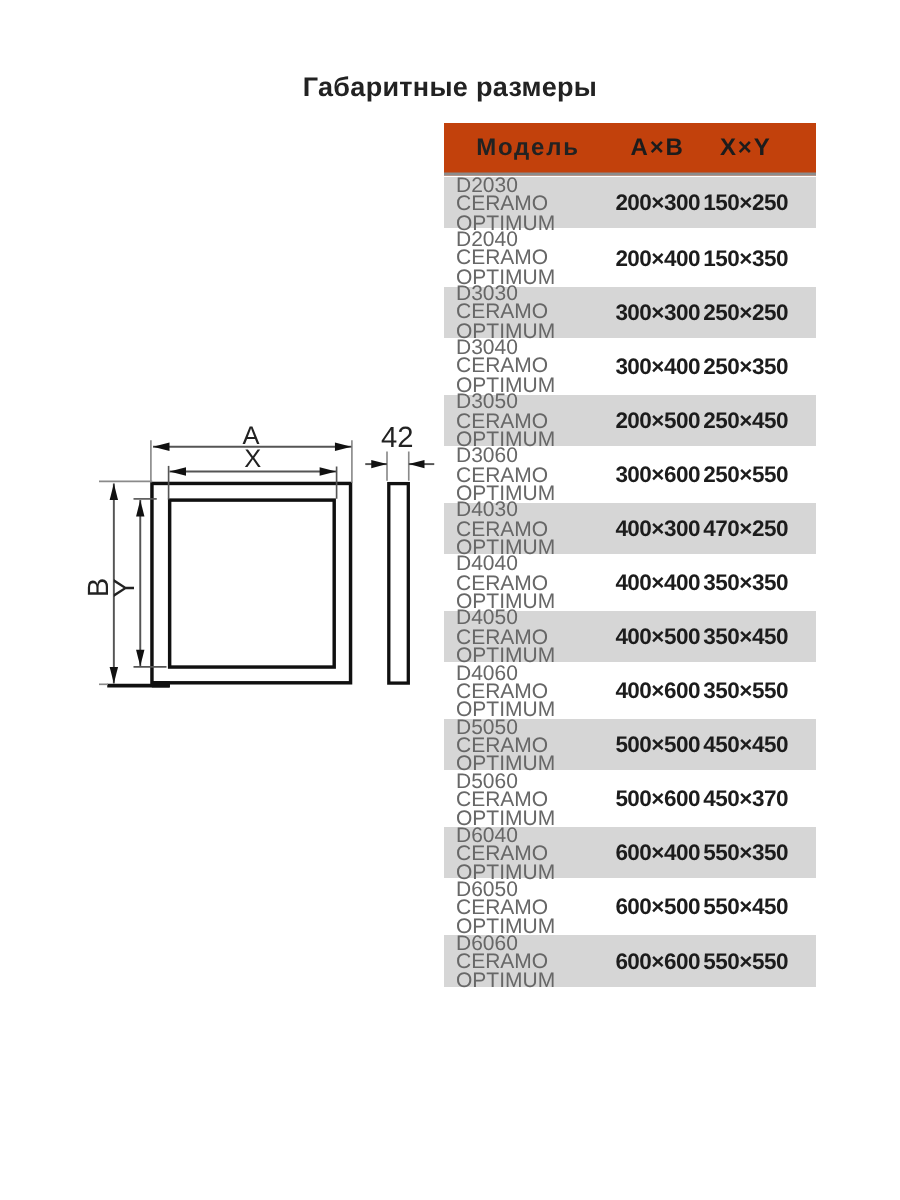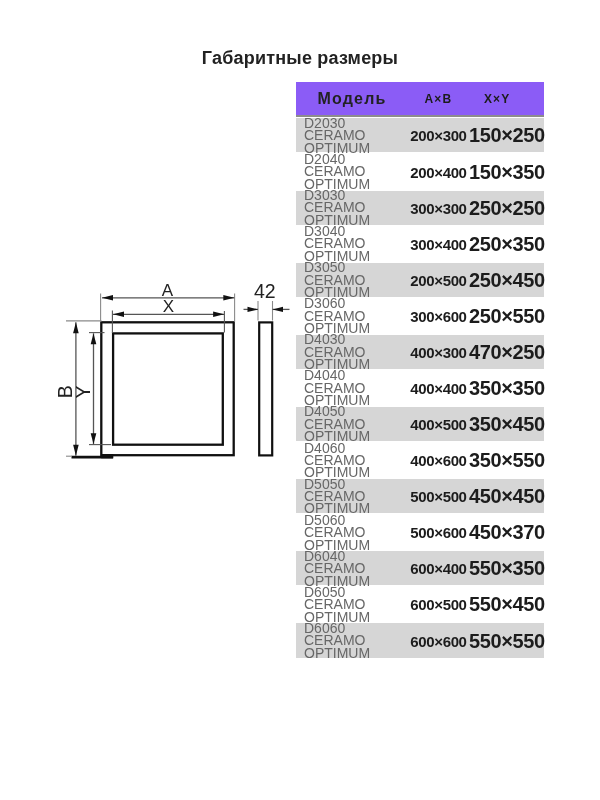--- a/index.html
+++ b/index.html
@@ -1,29 +1,29 @@
 <!DOCTYPE html>
 <html><head>
 <meta charset="utf-8">
 <style>
 html,body{margin:0;padding:0}
 body{width:600px;height:800px;background:#fff;font-family:"Liberation Sans",sans-serif;position:relative;overflow:hidden}
 .title{position:absolute;top:48px;left:0;width:600px;text-align:center;font-size:18px;font-weight:bold;color:#222;letter-spacing:.2px}
 svg{position:absolute;left:0;top:0}
 .tbl{position:absolute;left:296px;top:82px;width:247.5px}
-.thead{height:35.4px;background:#8b5cf6;border-bottom:2px solid #8c8c8c;box-sizing:border-box;display:flex;align-items:center;font-weight:bold;font-size:16px;letter-spacing:1.2px;color:#222}
+.thead{height:35.4px;background:#c2410c;border-bottom:2px solid #8c8c8c;box-sizing:border-box;display:flex;align-items:center;font-weight:bold;font-size:16px;letter-spacing:1.2px;color:#222}
 .thead div{text-align:center}
 .trow{height:36.08px;display:flex;align-items:center}
 .g{background:#d6d6d6;background-clip:content-box;padding:1px 0;box-sizing:border-box}
 .m{width:112px;box-sizing:border-box}
 .trow .m{padding-left:8px;font-size:14px;line-height:12.4px;color:#676767}
 .ab{width:60.9px;text-align:center;font-weight:bold;font-size:15px;letter-spacing:-.35px;color:#1c1c1c}
 .trow .ab,.trow .xy{font-weight:bold;padding-top:1px}
-.xy{width:74.6px;text-align:right;font-weight:bold;font-size:20px;letter-spacing:-.35px;color:#1c1c1c}
-.thead .ab,.thead .xy{font-size:12px;letter-spacing:1.2px;padding-top:0}
+.xy{width:74.6px;text-align:left;font-weight:bold;font-size:15px;letter-spacing:-.35px;color:#1c1c1c}
+.thead .ab,.thead .xy{font-size:16px;letter-spacing:1.2px;padding-top:0}
 .thead .xy{padding-right:18px;box-sizing:border-box}
 </style>
 </head>
 <body>
 
 <div class="title">Габаритные размеры</div>
 
 <svg width="300" height="500" viewBox="0 0 300 500">
 
 <g>

